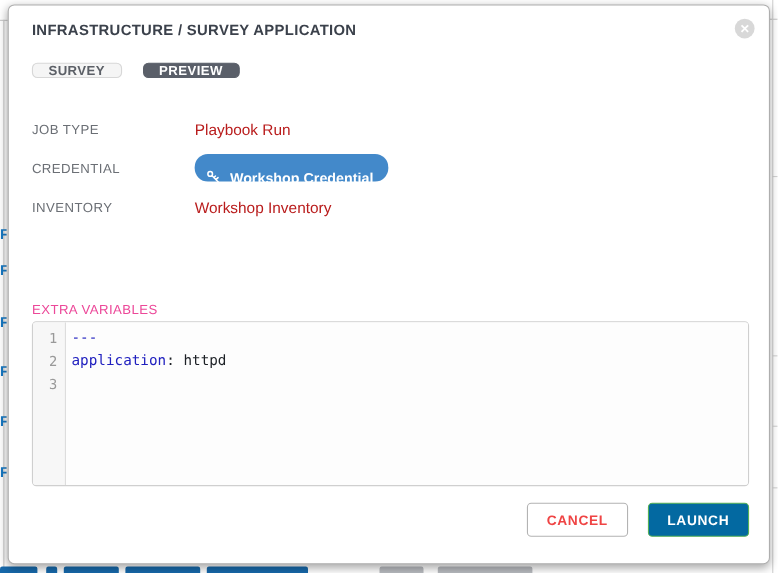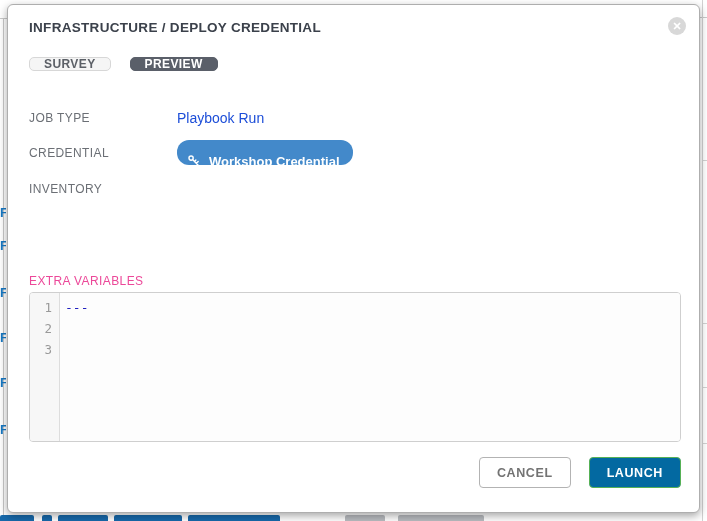--- a/index.html
+++ b/index.html
@@ -56,21 +56,21 @@
   .tab--active { background: #5a5f69; border: 1px solid #5a5f69; color: #ffffff; }
 
   
   .row { position: absolute; left: 0; width: 100%; height: 20px; }
   .row-label {
     position: absolute; left: 21px; top: 0;
     font-size: 12px; color: #6b6f75; letter-spacing: 0.4px; line-height: 20px;
   }
   .row-value {
     position: absolute; left: 169px; top: 0;
-    font-size: 14px; color: #1d4ed8; line-height: 20px;
+    font-size: 14px; color: #b91c1c; line-height: 20px;
   }
   .credential-badge {
     position: absolute; left: 169px; top: -3px;
     height: 25px; padding: 17px 13px 0 10px; border-radius: 12px;
     background: #4389ca; color: #ffffff;
     display: flex; align-items: center; gap: 8px;
     font-size: 13px; font-weight: bold; cursor: pointer;
   }
   .key-icon svg { display: block; }
 
@@ -95,21 +95,21 @@
   .tok-atom { color: #2020bf; }
 
   
   .footer { position: absolute; right: 18px; top: 452px; display: flex; gap: 18px; }
   .btn {
     height: 31px; border-radius: 4px; padding: 0 17px;
     font-size: 12.5px; font-weight: bold; letter-spacing: 0.6px;
     display: flex; align-items: center; cursor: pointer;
     font-family: "Liberation Sans", sans-serif;
   }
-  .btn-cancel { background: #ffffff; border: 1px solid #b3b3b3; color: #737373; }
+  .btn-cancel { background: #ffffff; border: 1px solid #b3b3b3; color: #ef4444; }
   .btn-launch { background: #0369a1; border: 1px solid #56b156; color: #ffffff; }
 </style>
 </head>
 <body>
 
 <div class="bg-layer">
   <div class="bg-vline-left"></div>
   <div class="bg-hline-top-left"></div>
   <div class="bg-hline-top-right"></div>
   <div class="bg-vline-right"></div>
@@ -131,21 +131,21 @@
     <div class="bg-bottom-bar" style="left:58px;width:50px"></div>
     <div class="bg-bottom-bar" style="left:114px;width:68px"></div>
     <div class="bg-bottom-bar" style="left:188px;width:92px"></div>
     <div class="bg-bottom-bar gray" style="left:345px;width:40px"></div>
     <div class="bg-bottom-bar gray" style="left:398px;width:86px"></div>
   </div>
 </div>
 
 <div class="modal">
 
-  <div class="modal-title">INFRASTRUCTURE / DEPLOY CREDENTIAL</div>
+  <div class="modal-title">INFRASTRUCTURE / SURVEY APPLICATION</div>
 
   <div class="close-btn">✕</div>
 
   <div class="tabs">
     <div class="tab tab--idle">SURVEY</div>
     <div class="tab tab--active">PREVIEW</div>
   </div>
 
   <div class="row" style="top:103px">
     <span class="row-label">JOB TYPE</span>
@@ -160,34 +160,36 @@
           <circle cx="7" cy="7" r="3.6" fill="none" stroke="#ffffff" stroke-width="2.4"></circle>
           <path d="M10 10 L20 20 M16 16 L19.2 12.8 M12.8 12.8 L15.2 10.4" fill="none" stroke="#ffffff" stroke-width="2.4" stroke-linecap="round"></path>
         </svg>
       </span>
       <span>Workshop Credential</span>
     </span>
   </div>
 
   <div class="row" style="top:174px">
     <span class="row-label">INVENTORY</span>
+    <span class="row-value">Workshop Inventory</span>
   </div>
 
 
 
   <div class="extra-label">EXTRA VARIABLES</div>
 
   <div class="editor">
     <div class="editor-gutter">
       <span class="ln">1</span>
       <span class="ln">2</span>
       <span class="ln">3</span>
     </div>
     <div class="editor-code">
       <div class="code-line"><span class="tok-atom">---</span><span></span></div>
+      <div class="code-line"><span class="tok-atom">application</span><span>: httpd</span></div>
       <div class="code-line"><span class="tok-atom"></span><span></span></div>
     </div>
   </div>
 
   <div class="footer">
     <div class="btn btn-cancel">CANCEL</div>
     <div class="btn btn-launch">LAUNCH</div>
   </div>
 
 </div>

